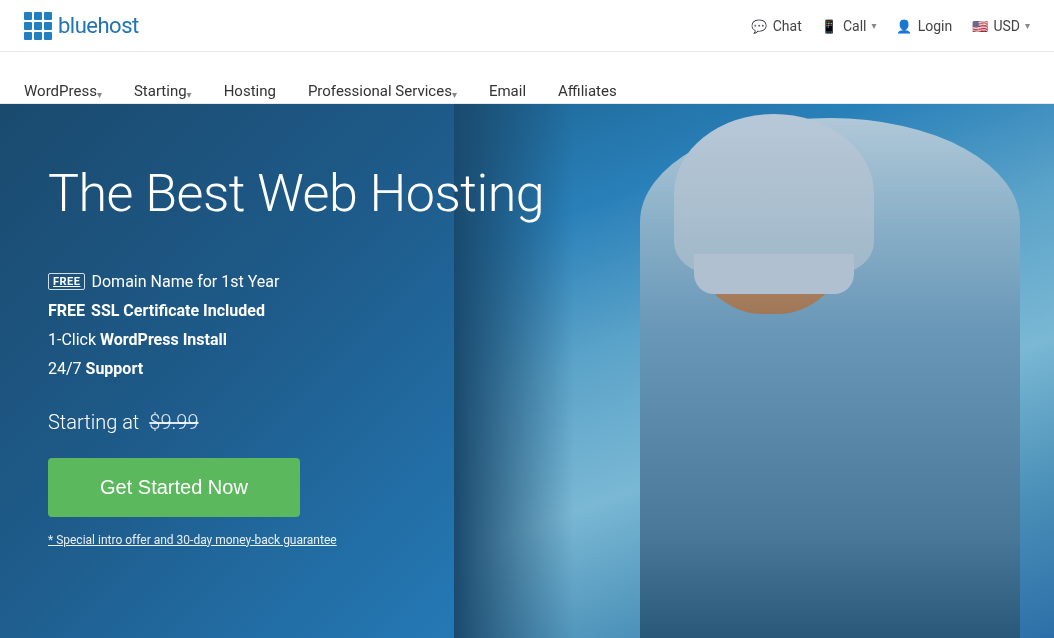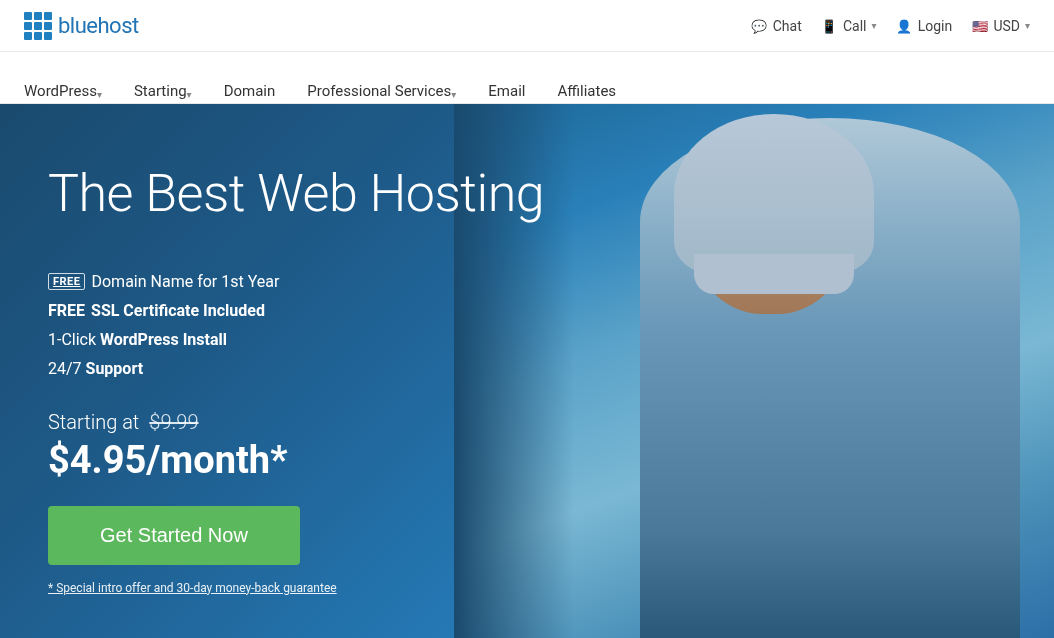--- a/index.html
+++ b/index.html
@@ -284,21 +284,21 @@
 <nav class="nav-bar">
   <div class="nav-item">
     <span>WordPress</span>
     <span class="chevron">▾</span>
   </div>
   <div class="nav-item">
     <span>Starting</span>
     <span class="chevron">▾</span>
   </div>
   <div class="nav-item">
-    <span>Domain</span>
+    <span>Hosting</span>
   </div>
   <div class="nav-item">
     <span>Professional Services</span>
     <span class="chevron">▾</span>
   </div>
   <div class="nav-item">
     <span>Email</span>
   </div>
   <div class="nav-item">
     <span>Affiliates</span>
@@ -331,20 +331,19 @@
       <li>
         <span>24/7 <span class="feature-bold">Support</span></span>
       </li>
     </ul>
 
     <div class="pricing-area">
       <div class="starting-at">
         <span>Starting at</span>
         <span class="old-price">$9.99</span>
       </div>
-      <div class="current-price">$4.95/month*</div>
     </div>
 
     <button class="cta-button">Get Started Now</button>
 
     <a class="money-back">* Special intro offer and 30-day money-back guarantee</a>
   </div>
 </section>
 
 </body></html>

